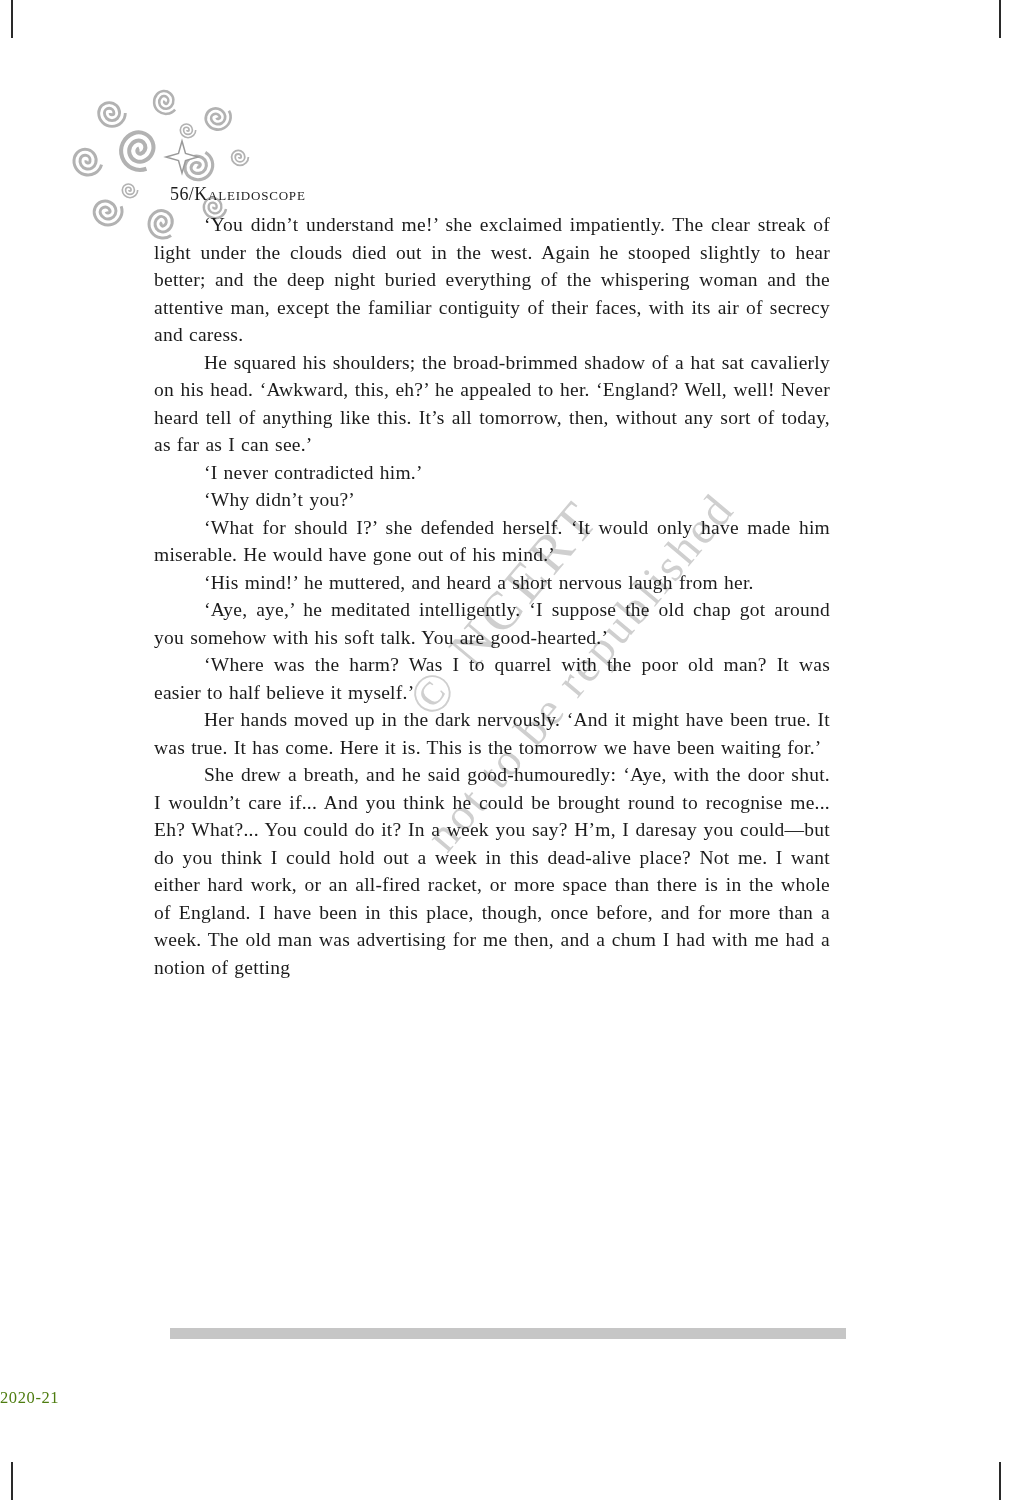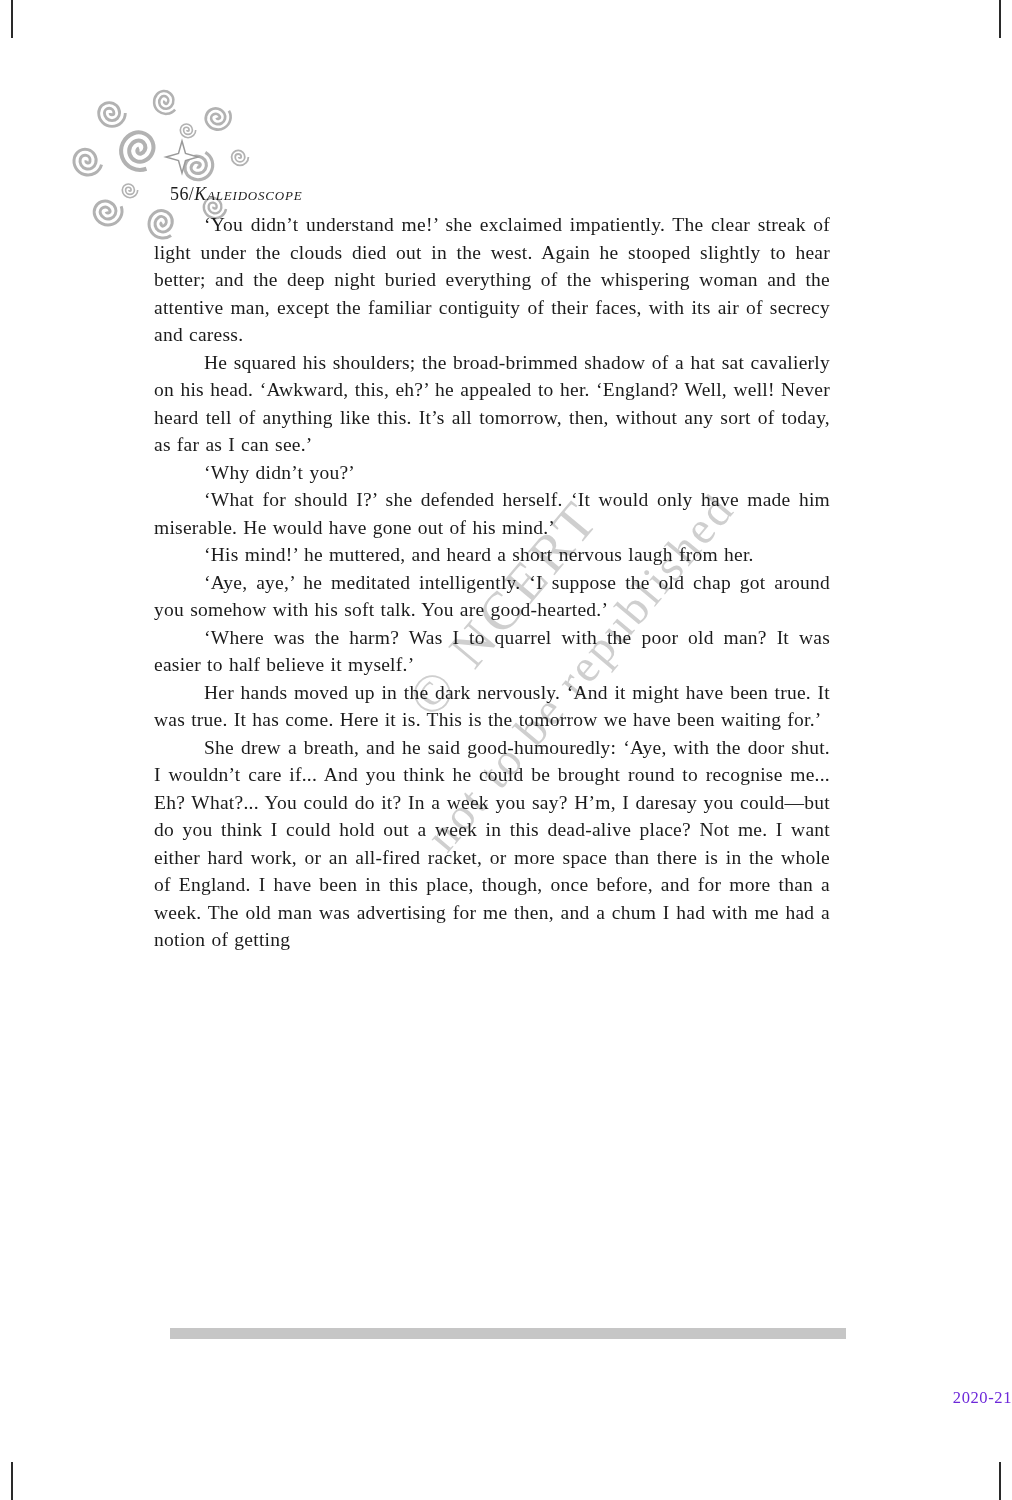--- a/index.html
+++ b/index.html
@@ -18,21 +18,21 @@
   .crop.br { left: 999px; bottom: 0; }
 
   
   .logo { position: absolute; left: 70px; top: 84px; width: 185px; height: 162px; }
 
   
   .runhead {
     position: absolute; left: 170px; top: 184px;
     font-size: 18px; color: #1c1c1c; letter-spacing: 0.4px;
   }
-  .runhead .title { font-variant: small-caps; font-style: italic; letter-spacing: 0.8px; }
+  .runhead .title { font-variant: small-caps; letter-spacing: 0.8px; }
 
   
   .watermark {
     position: absolute; left: 225px; top: 560px; width: 630px;
     transform: rotate(-50deg); transform-origin: center;
     text-align: center; color: #cfcfcf; z-index: 0; pointer-events: none;
     font-family: "Liberation Serif", serif;
   }
   .watermark .wm1 { font-size: 54px; letter-spacing: 5px; }
   .watermark .wm2 { font-size: 46px; letter-spacing: 3px; margin-top: 42px; white-space: nowrap; }
@@ -48,21 +48,21 @@
 
   
   .divider-bar {
     position: absolute; left: 170px; top: 1328px; width: 676px; height: 11px;
     background: #c6c6c6; z-index: 1;
   }
 
   
   .footer {
     position: absolute; left: 0; top: 1388px; width: 1012px;
-    text-align: right; font-size: 16.5px; color: #6d28d9; letter-spacing: 0.6px;
+    text-align: left; font-size: 16.5px; color: #4d7c0f; letter-spacing: 0.6px;
     z-index: 1;
   }
 </style>
 </head>
 <body>
 
 <div class="page">
 
   <div class="crop tl"></div>
   <div class="crop tr"></div>
@@ -97,20 +97,21 @@
   </div>
 
   <div class="watermark" style="color: rgb(207, 207, 207);">
     <div class="wm1">© NCERT</div>
     <div class="wm2">not to be republished</div>
   </div>
 
   <div class="content" style="color: rgb(27, 27, 27);">
       <p class="para">‘You didn’t understand me!’ she exclaimed impatiently. The clear streak of light under the clouds died out in the west. Again he stooped slightly to hear better; and the deep night buried everything of the whispering woman and the attentive man, except the familiar contiguity of their faces, with its air of secrecy and caress.</p>
       <p class="para">He squared his shoulders; the broad-brimmed shadow of a hat sat cavalierly on his head. ‘Awkward, this, eh?’ he appealed to her. ‘England? Well, well! Never heard tell of anything like this. It’s all tomorrow, then, without any sort of today, as far as I can see.’</p>
+      <p class="para">‘I never contradicted him.’</p>
       <p class="para">‘Why didn’t you?’</p>
       <p class="para">‘What for should I?’ she defended herself. ‘It would only have made him miserable. He would have gone out of his mind.’</p>
       <p class="para">‘His mind!’ he muttered, and heard a short nervous laugh from her.</p>
       <p class="para">‘Aye, aye,’ he meditated intelligently. ‘I suppose the old chap got around you somehow with his soft talk. You are good-hearted.’</p>
       <p class="para">‘Where was the harm? Was I to quarrel with the poor old man? It was easier to half believe it myself.’</p>
       <p class="para">Her hands moved up in the dark nervously. ‘And it might have been true. It was true. It has come. Here it is. This is the tomorrow we have been waiting for.’</p>
       <p class="para">She drew a breath, and he said good-humouredly: ‘Aye, with the door shut. I wouldn’t care if... And you think he could be brought round to recognise me... Eh? What?... You could do it? In a week you say? H’m, I daresay you could—but do you think I could hold out a week in this dead-alive place? Not me. I want either hard work, or an all-fired racket, or more space than there is in the whole of England. I have been in this place, though, once before, and for more than a week. The old man was advertising for me then, and a chum I had with me had a notion of getting</p>
     </div>
 
   <div class="divider-bar" style="background: rgb(198, 198, 198);"></div>

